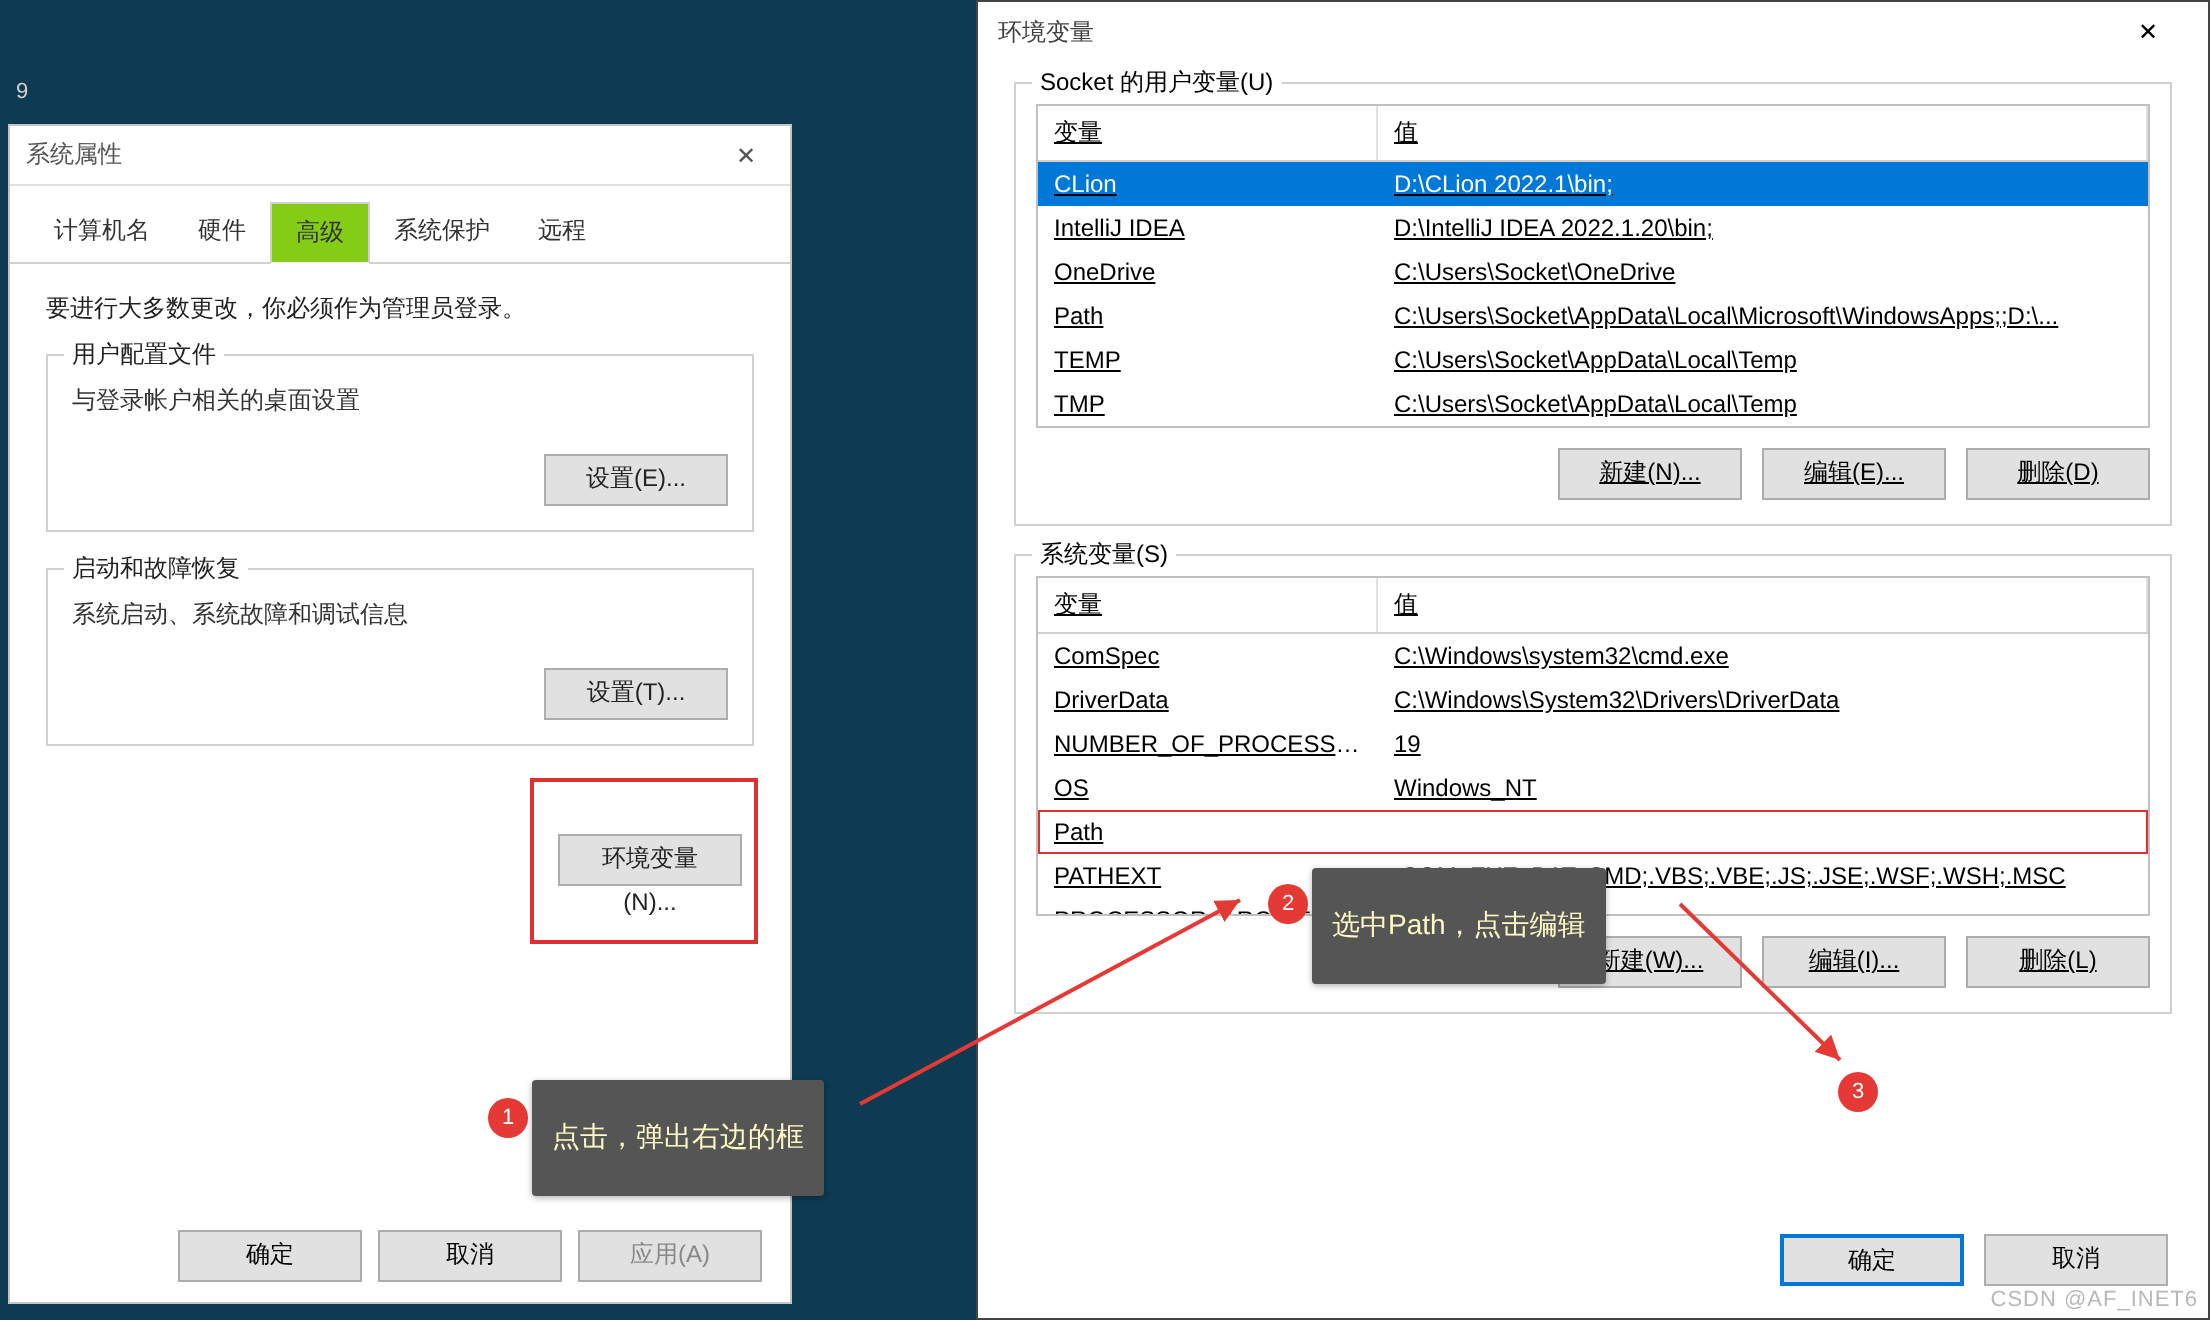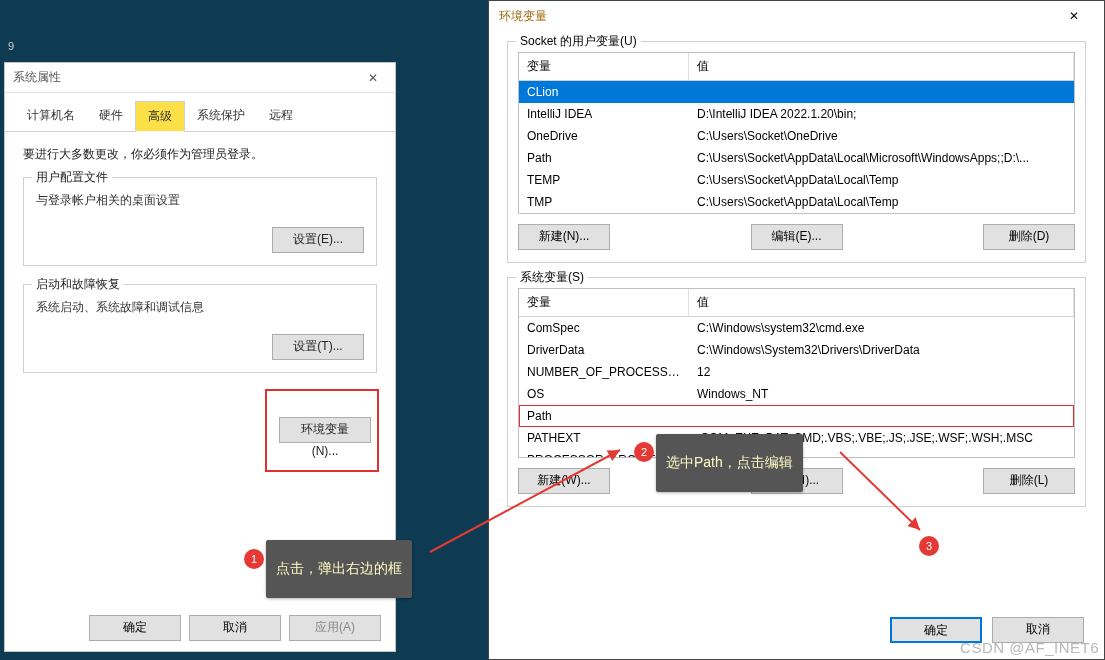--- a/index.html
+++ b/index.html
@@ -8,62 +8,62 @@
 
 .sysprops {
   position: absolute; left: 4px; top: 62px; width: 392px; height: 590px;
   background: #fff; border: 1px solid #c4c4c4;
 }
 .sysprops .titlebar { height: 30px; display: flex; align-items: center; padding: 0 8px; border-bottom: 1px solid #e0e0e0; }
 .sysprops .titlebar .title { color: #555; }
 .sysprops .titlebar .close { margin-left: auto; width: 28px; height: 20px; display: flex; align-items: center; justify-content: center; color: #555; cursor: pointer; }
 .tabs { display: flex; padding: 8px 10px 0 10px; border-bottom: 1px solid #d0d0d0; }
 .tab { padding: 6px 12px; color: #333; cursor: pointer; }
-.tab.active { border: 1px solid #d0d0d0; border-bottom: 1px solid #fff; margin-bottom: -1px; background: #fde047; }
+.tab.active { border: 1px solid #d0d0d0; border-bottom: 1px solid #fff; margin-bottom: -1px; background: #84cc16; }
 .sysprops .body { padding: 14px 18px; color: #222; }
 .subtitle { margin-bottom: 14px; }
 .groupbox { border: 1px solid #d0d0d0; padding: 14px 12px 12px 12px; margin-bottom: 18px; position: relative; }
 .groupbox .legend { position: absolute; top: -9px; left: 8px; background: #fff; padding: 0 4px; }
 .groupbox .desc { color: #333; margin-bottom: 18px; }
 .btn { display: inline-block; min-width: 92px; height: 26px; line-height: 22px; padding: 0 12px; background: #e1e1e1; border: 1px solid #adadad; text-align: center; cursor: pointer; }
 .btn.primary { border: 2px solid #0078d7; }
 .btn.disabled { color: #888; }
 .row-right { text-align: right; }
 .envbtn-wrap { outline: 2px solid #e03030; margin: 0 0 0 244px; padding: 26px 12px 12px 12px; text-align: right; }
 .sysprops .footer { position: absolute; bottom: 10px; right: 14px; display: flex; gap: 8px; }
 
 
 .envwin {
   position: absolute; left: 488px; top: 0; width: 617px; height: 660px;
   background: #fff; border: 1px solid #444;
 }
 .envwin .titlebar { height: 30px; display: flex; align-items: center; padding: 0 10px; }
-.envwin .titlebar .title { color: #a16207; font-family: Liberation Mono, monospace; }
+.envwin .titlebar .title { color: #404040; font-family: Liberation Mono, monospace; }
 .envwin .titlebar .close { margin-left: auto; width: 40px; height: 24px; display: flex; align-items: center; justify-content: center; cursor: pointer; }
 .envwin .content { padding: 10px 18px; }
-.env-group { border: 1px solid #d0d0d0; padding: 10px 10px 12px 10px; margin-bottom: 14px; position: relative; }
+.env-group { border: 1px solid #d0d0d0; padding: 10px 10px 12px 10px; margin-bottom: 14px; position: relative; text-decoration: underline; }
 .env-group .legend { position: absolute; top: -9px; left: 8px; background: #fff; padding: 0 4px; }
 .env-table { border: 1px solid #c0c0c0; width: 100%; }
 .env-table .header { display: flex; background: #fff; border-bottom: 1px solid #d0d0d0; }
 .env-table .header .col { padding: 5px 8px; border-right: 1px solid #e0e0e0; }
 .env-table .rows { max-height: 140px; overflow-y: auto; }
 .env-table .row { display: flex; padding: 1px 0; cursor: pointer; }
 .env-table .row .cell { padding: 3px 8px; white-space: nowrap; overflow: hidden; text-overflow: ellipsis; }
 .col-var { width: 170px; flex: 0 0 170px; }
 .col-val { flex: 1; }
 .row.selected { background: #0078d7; color: #fff; }
 .row.hl { outline: 1px solid #e03030; outline-offset: -1px; }
-.env-actions { text-align: right; margin-top: 10px; display: flex; gap: 10px; justify-content: space-between; }
+.env-actions { text-align: right; margin-top: 10px; display: flex; gap: 10px; justify-content: flex-end; }
 .envwin .footer { position: absolute; bottom: 16px; right: 20px; display: flex; gap: 10px; }
 
 
 .badge { position: absolute; width: 20px; height: 20px; border-radius: 50%; background: #e53935; color: #fff; display: flex; align-items: center; justify-content: center; font-size: 11px; }
 .callout { position: absolute; background: #555; color: #fef9c3; padding: 20px 10px; border-radius: 2px; font-size: 14px; box-shadow: 0 1px 3px rgba(0,0,0,.3); }
 .arrow-overlay { position: absolute; pointer-events: none; }
-.watermark { position: absolute; right: 6px; bottom: 4px; color: #b8b8b8; font-size: 15px; letter-spacing: .5px; }
+.watermark { position: absolute; right: 6px; bottom: 4px; color: #b8b8b8; font-size: 11px; letter-spacing: .5px; }
 .bg9 { position: absolute; left: 8px; top: 40px; color: #d0d0d0; font-size: 11px; }
 </style>
 </head>
 <body>
 
 <div class="bg9">9</div>
 
 <div class="sysprops">
   <div class="titlebar">
     <span class="title">系统属性</span>
@@ -113,20 +113,21 @@
     <div class="env-group">
       <span class="legend">Socket 的用户变量(U)</span>
       <div class="env-table">
         <div class="header">
           <div class="col col-var">变量</div>
           <div class="col col-val">值</div>
         </div>
         <div class="rows" id="user-rows">
             <div class="row selected">
               <div class="cell col-var">CLion</div>
+              <div class="cell col-val">D:\CLion 2022.1\bin;</div>
             </div>
             <div class="row">
               <div class="cell col-var">IntelliJ IDEA</div>
               <div class="cell col-val">D:\IntelliJ IDEA 2022.1.20\bin;</div>
             </div>
             <div class="row">
               <div class="cell col-var">OneDrive</div>
               <div class="cell col-val">C:\Users\Socket\OneDrive</div>
             </div>
             <div class="row">
@@ -161,21 +162,21 @@
             <div class="row">
               <div class="cell col-var">ComSpec</div>
               <div class="cell col-val">C:\Windows\system32\cmd.exe</div>
             </div>
             <div class="row">
               <div class="cell col-var">DriverData</div>
               <div class="cell col-val">C:\Windows\System32\Drivers\DriverData</div>
             </div>
             <div class="row">
               <div class="cell col-var">NUMBER_OF_PROCESSORS</div>
-              <div class="cell col-val">12</div>
+              <div class="cell col-val">19</div>
             </div>
             <div class="row">
               <div class="cell col-var">OS</div>
               <div class="cell col-val">Windows_NT</div>
             </div>
             <div class="row hl">
               <div class="cell col-var">Path</div>
             </div>
             <div class="row">
               <div class="cell col-var">PATHEXT</div>

